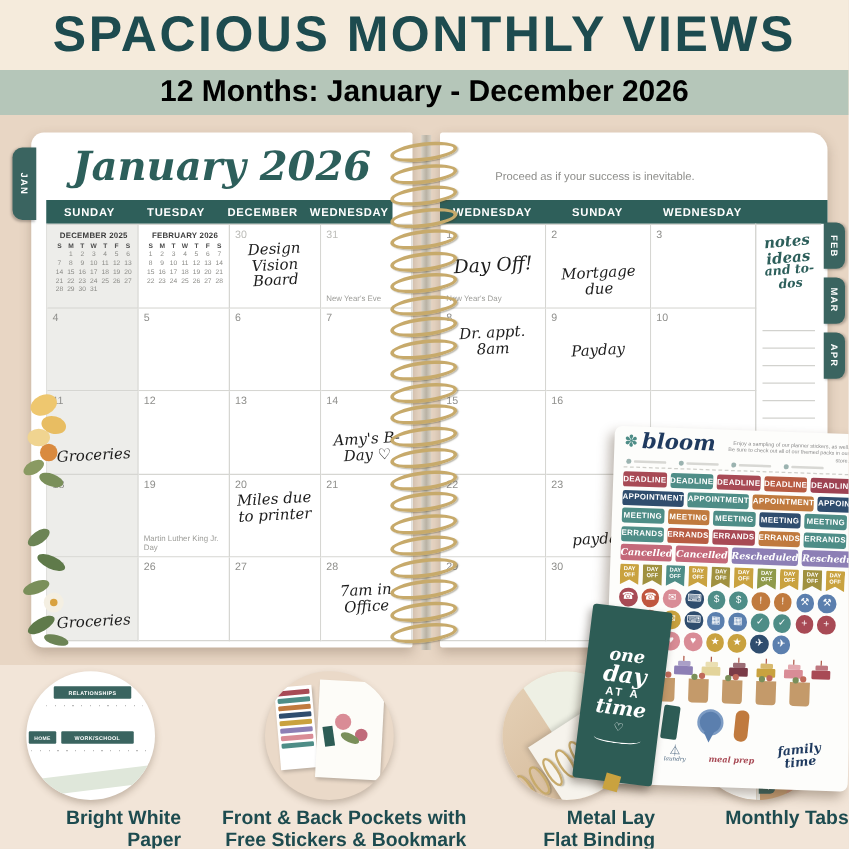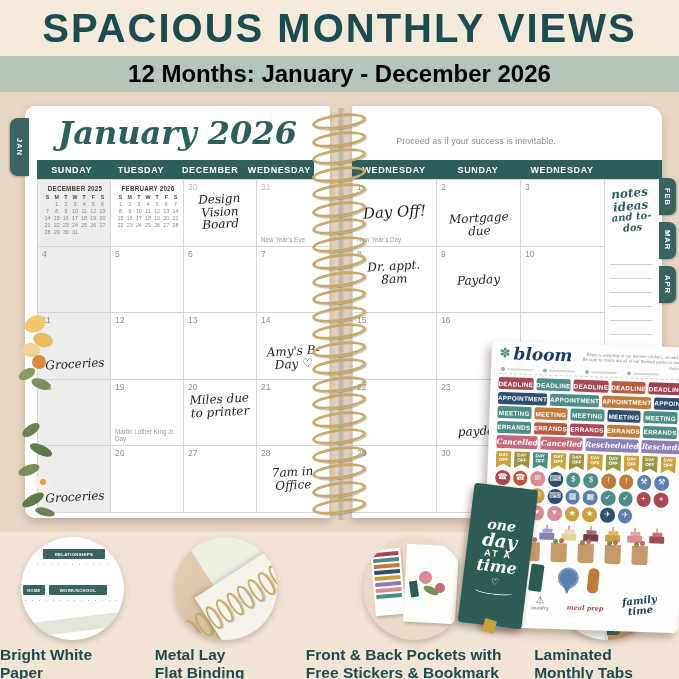--- a/index.html
+++ b/index.html
@@ -137,21 +137,21 @@
   .bookmark::after{content:"";position:absolute;bottom:-7px;left:26px;width:12px;height:13px;background:#c9a23f;transform:rotate(9deg);}
   .bm-l{font-family:"DejaVu Serif",serif;font-style:italic;font-weight:700;line-height:1;}
   .bm-1{font-size:14px;}.bm-2{font-size:18px;}.bm-3{font-size:9px;letter-spacing:2px;font-family:"Liberation Sans",sans-serif;font-style:normal;font-weight:700;}
   .bm-4{font-size:16px;}
   .bm-heart{font-size:9px;margin-top:2px;}
   .bm-swirl{width:38px;height:7px;border-bottom:1.5px solid #fff;border-radius:50%;}
 
   
   .features{position:absolute;top:532px;left:0;right:0;bottom:0;background:#f2e5d8;
             display:flex;justify-content:center;gap:10px;padding-top:5px;box-sizing:border-box;}
-  .feature{text-align:left;}
+  .feature{text-align:right;}
   .f-paper-w{width:150px;} .f-binding-w{width:146px;} .f-pockets-w{width:226px;} .f-tabs-w{width:150px;}
   .fcircle{position:relative;width:103px;height:103px;border-radius:50%;overflow:hidden;margin:0 auto;
            box-shadow:0 3px 6px rgba(90,70,50,.3);background:#e9ddcd;}
   .fcaption{margin-top:6px;font-size:15.5px;font-weight:700;color:#1d4b4f;line-height:1.15;}
 
   .fc-paper{background:#fff;}
   .pbar{position:absolute;background:#3a6460;color:#fff;font-size:4.3px;font-weight:700;
         display:flex;align-items:center;justify-content:center;height:10px;border-radius:1px;letter-spacing:.3px;}
   .pticks{position:absolute;height:1px;background:repeating-linear-gradient(90deg,#bbb 0 1px,transparent 1px 7px);}
   .pedge{position:absolute;left:-10px;right:-10px;bottom:8px;height:14px;background:#dfe7da;transform:rotate(-7deg);}
@@ -714,41 +714,20 @@
           <div class="pticks" style="left: 16px; right: 10px; top: 27px;"></div>
           <div class="pbar" style="left: 2px; top: 48px; width: 22px; font-size: 4px;">HOME</div>
           <div class="pbar" style="left: 28px; top: 48px; width: 58px;">WORK/SCHOOL</div>
           <div class="pticks" style="left: 4px; right: 6px; top: 63px;"></div>
         </div>
         <div class="fcaption">
           <div>Bright White</div>
           <div>Paper</div>
         </div>
       </div>
-      <div class="feature f-binding-w">
-        <div class="fcircle fc-binding">
-          <div class="bookcover"></div>
-          <div class="bookcorner"></div>
-          <div class="bindcoils">
-            <div class="bcoil"></div>
-            <div class="bcoil"></div>
-            <div class="bcoil"></div>
-            <div class="bcoil"></div>
-            <div class="bcoil"></div>
-            <div class="bcoil"></div>
-            <div class="bcoil"></div>
-            <div class="bcoil"></div>
-            <div class="bcoil"></div>
-          </div>
-        </div>
-        <div class="fcaption">
-          <div>Metal Lay</div>
-          <div>Flat Binding</div>
-        </div>
-      </div>
       <div class="feature f-pockets-w">
         <div class="fcircle fc-pockets">
           <div class="pk-sheet">
             <i style="background: rgb(168, 74, 85);"></i>
             <i style="background: rgb(78, 141, 135);"></i>
             <i style="background: rgb(192, 122, 62);"></i>
             <i style="background: rgb(47, 77, 110);"></i>
             <i style="background: rgb(201, 162, 63);"></i>
             <i style="background: rgb(141, 127, 181);"></i>
             <i style="background: rgb(217, 140, 150);"></i>
@@ -756,20 +735,41 @@
           </div>
           <div class="pk-pocket"></div>
           <div class="pk-tag"></div>
           <div class="pk-fl1"></div>
           <div class="pk-fl2"></div>
           <div class="pk-fl3"></div>
         </div>
         <div class="fcaption">
           <div>Front &amp; Back Pockets with</div>
           <div>Free Stickers &amp; Bookmark</div>
+        </div>
+      </div>
+      <div class="feature f-binding-w">
+        <div class="fcircle fc-binding">
+          <div class="bookcover"></div>
+          <div class="bookcorner"></div>
+          <div class="bindcoils">
+            <div class="bcoil"></div>
+            <div class="bcoil"></div>
+            <div class="bcoil"></div>
+            <div class="bcoil"></div>
+            <div class="bcoil"></div>
+            <div class="bcoil"></div>
+            <div class="bcoil"></div>
+            <div class="bcoil"></div>
+            <div class="bcoil"></div>
+          </div>
+        </div>
+        <div class="fcaption">
+          <div>Metal Lay</div>
+          <div>Flat Binding</div>
         </div>
       </div>
       <div class="feature f-tabs-w">
         <div class="fcircle fc-tabs">
           <div class="tb-page"></div>
           <div class="tb-strip"></div>
           <div class="tb-col">
             <div class="tb-tab">
               <span>JAN</span>
             </div>
@@ -783,18 +783,17 @@
               <span>APR</span>
             </div>
             <div class="tb-tab">
               <span>MAY</span>
             </div>
           </div>
           <div class="tb-pen"></div>
           <div class="tb-pen2"></div>
         </div>
         <div class="fcaption">
-          <div>Laminated</div>
           <div>Monthly Tabs</div>
         </div>
       </div>
     </footer>
 </div>
 
 </body></html>

